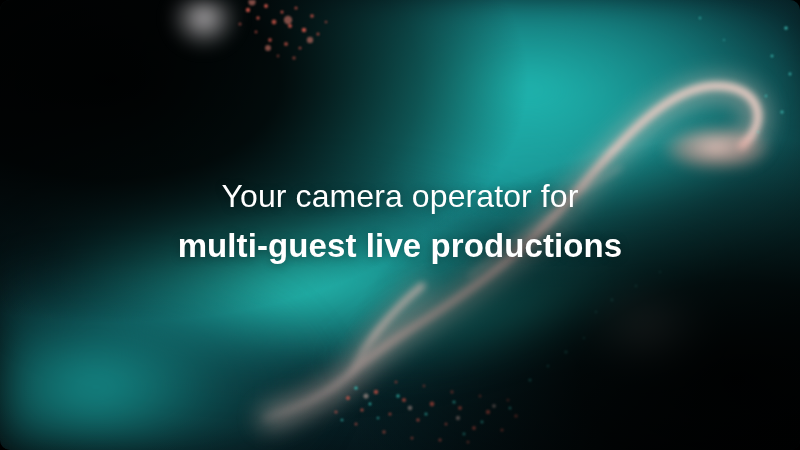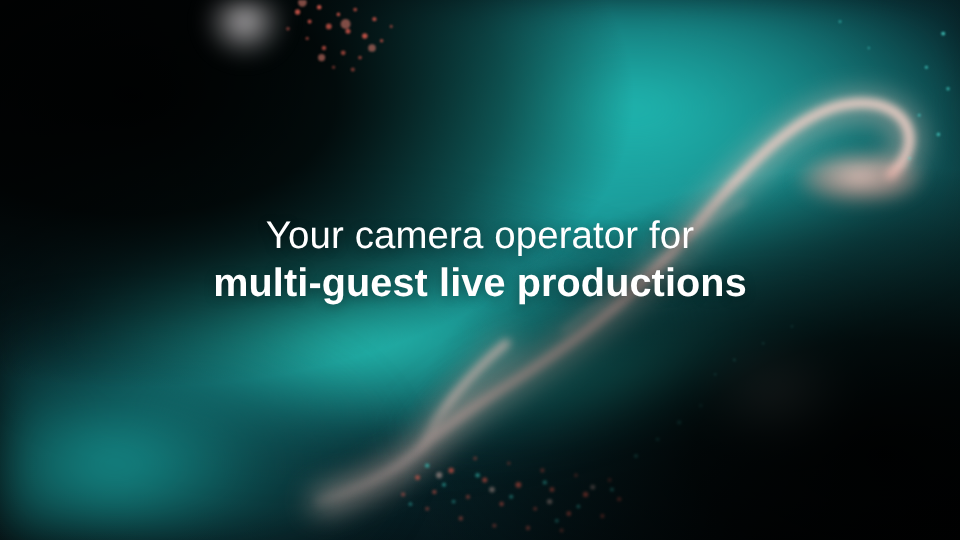--- a/index.html
+++ b/index.html
@@ -8,20 +8,21 @@
     padding: 0;
     background: #000;
   }
   #stage {
     position: relative;
     width: 800px;
     height: 450px;
     overflow: hidden;
     background: #050607;
     font-family: "Liberation Sans", sans-serif;
+    border-radius: 10px;
   }
 
   
   .bg-layer {
     position: absolute;
     inset: 0;
     pointer-events: none;
   }
 
   
@@ -144,21 +145,21 @@
     letter-spacing: 0.1px;
     text-shadow: 0 1px 10px rgba(0,0,0,0.30);
   }
   #headline-line-1 {
     font-size: 32px;
     font-weight: 400;
   }
   #headline-line-2 {
     font-size: 33px;
     font-weight: 700;
-    margin-top: 1px;
+    margin-top: 11px;
   }
 </style>
 </head>
 <body>
 
 <div id="stage">
 
   <div class="bg-layer" id="bg-base"></div>
   <div class="bg-layer" id="bg-cloud-a"></div>
   <div class="bg-layer" id="bg-cloud-b"></div>

